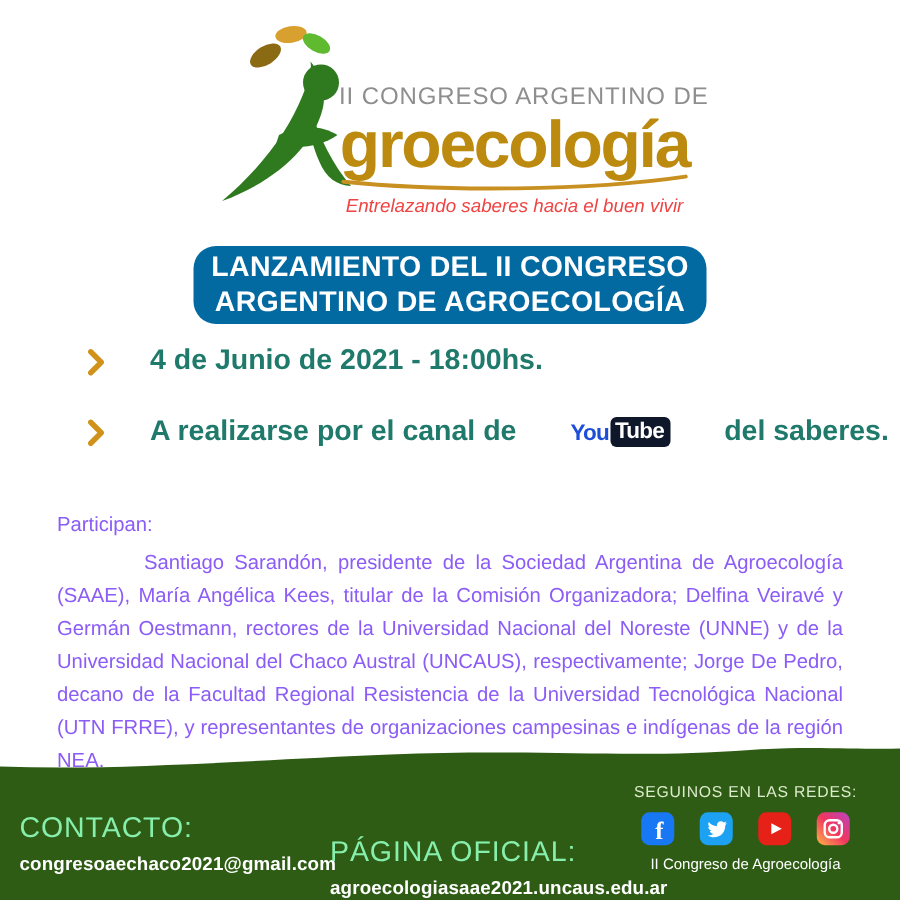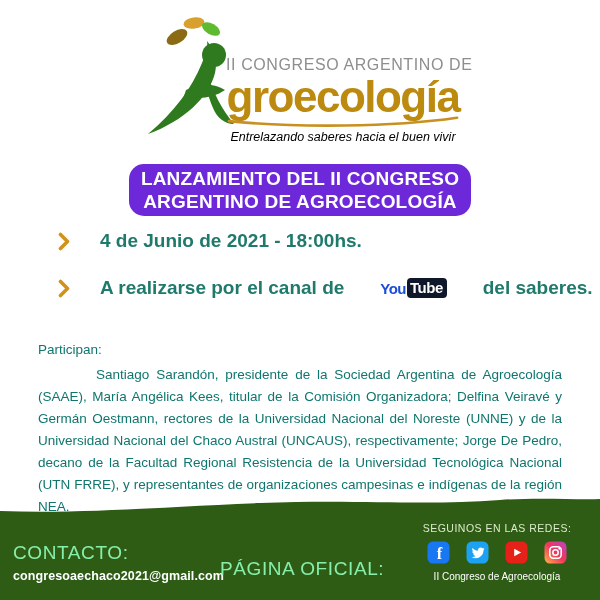--- a/index.html
+++ b/index.html
@@ -6,37 +6,37 @@
   .poster{
     position:relative;width:600px;height:600px;background:#ffffff;overflow:hidden;
     font-family:"Liberation Sans", sans-serif;
   }
   
   .logo-figure{position:absolute;left:146px;top:10px;width:106px;height:126px;z-index:1;}
   .logo-text{position:absolute;left:226px;top:56px;width:234px;text-align:center;z-index:2;}
   .logo-small{font-size:16px;color:#8e8e8e;letter-spacing:.6px;white-space:nowrap;font-weight:500;}
   .logo-wordmark{font-size:44px;font-weight:800;color:#bd8a10;letter-spacing:-1.5px;line-height:1;margin-top:1px;}
   .logo-swoosh{display:block;width:100%;height:12px;margin-top:-3px;}
-  .logo-tagline{font-size:12.5px;font-style:italic;color:#000000;margin-top:2px;white-space:nowrap;font-weight:500;}
+  .logo-tagline{font-size:12.5px;font-style:italic;color:#ef4444;margin-top:2px;white-space:nowrap;font-weight:500;}
   
   .banner{
-    position:absolute;left:129px;top:164px;width:342px;height:52px;background:#6d28d9;
+    position:absolute;left:129px;top:164px;width:342px;height:52px;background:#0369a1;
     border-radius:15px;display:flex;flex-direction:column;align-items:center;justify-content:center;
     color:#ffffff;font-weight:800;font-size:19px;line-height:23px;text-align:center;letter-spacing:.2px;
   }
   
   .bullets{position:absolute;left:58px;top:230px;z-index:2;}
   .bullet{display:flex;align-items:center;gap:30px;color:#1f7a6b;font-weight:700;font-size:19px;}
   .bullet + .bullet{margin-top:25px;}
   .chev{display:flex;align-items:center;}
   .yt-logo{display:inline-flex;align-items:center;margin:0 6px;font-weight:800;font-size:15px;}
   .yt-you{color:#1d4ed8;letter-spacing:-0.5px;}
   .yt-tube{background:#0f172a;color:#ffffff;border-radius:4px;padding:1px 4px 2px 3px;margin-left:1px;letter-spacing:-0.5px;}
   
-  .participants{position:absolute;left:38px;top:342px;width:524px;color:#0f766e;font-size:13.5px;}
+  .participants{position:absolute;left:38px;top:342px;width:524px;color:#8b5cf6;font-size:13.5px;}
   .participants-label{margin-bottom:7px;}
   .participants-body{text-align:justify;text-indent:58px;line-height:22px;}
   
   .wave{position:absolute;left:0;bottom:80px;width:600px;height:41px;display:block;}
   .footer{position:absolute;left:0;bottom:0;width:600px;height:80px;background:#2e5c14;color:#ffffff;}
   .footer-col{position:absolute;}
   .f-contact{left:13px;top:22px;}
   .f-oficial{left:190px;top:38px;margin-left:30px;}
   .f-label{font-size:19px;letter-spacing:.6px;color:#86efac;font-weight:400;}
   .f-value{font-size:12.5px;font-weight:700;color:#ffffff;margin-top:5px;letter-spacing:.1px;}
@@ -110,20 +110,21 @@
 
   <div class="footer">
 
     <div class="footer-col f-contact">
       <div class="f-label">CONTACTO:</div>
       <div class="f-value">congresoaechaco2021@gmail.com</div>
     </div>
 
     <div class="footer-col f-oficial">
       <div class="f-label">PÁGINA OFICIAL:</div>
+      <div class="f-value">agroecologiasaae2021.uncaus.edu.ar</div>
     </div>
 
     <div class="footer-col f-social">
       <div class="f-social-label">SEGUINOS EN LAS REDES:</div>
       <div class="social-row">
         <svg width="23" height="23" viewBox="0 0 23 23">
           <rect x="0.5" y="0.5" width="22" height="22" rx="5.5" fill="#1877f2"></rect>
           <text x="12.6" y="18.2" text-anchor="middle" font-family="Liberation Serif, serif" font-weight="bold" font-size="16.5" fill="#ffffff">f</text>
         </svg>
         <svg width="23" height="23" viewBox="0 0 23 23">

